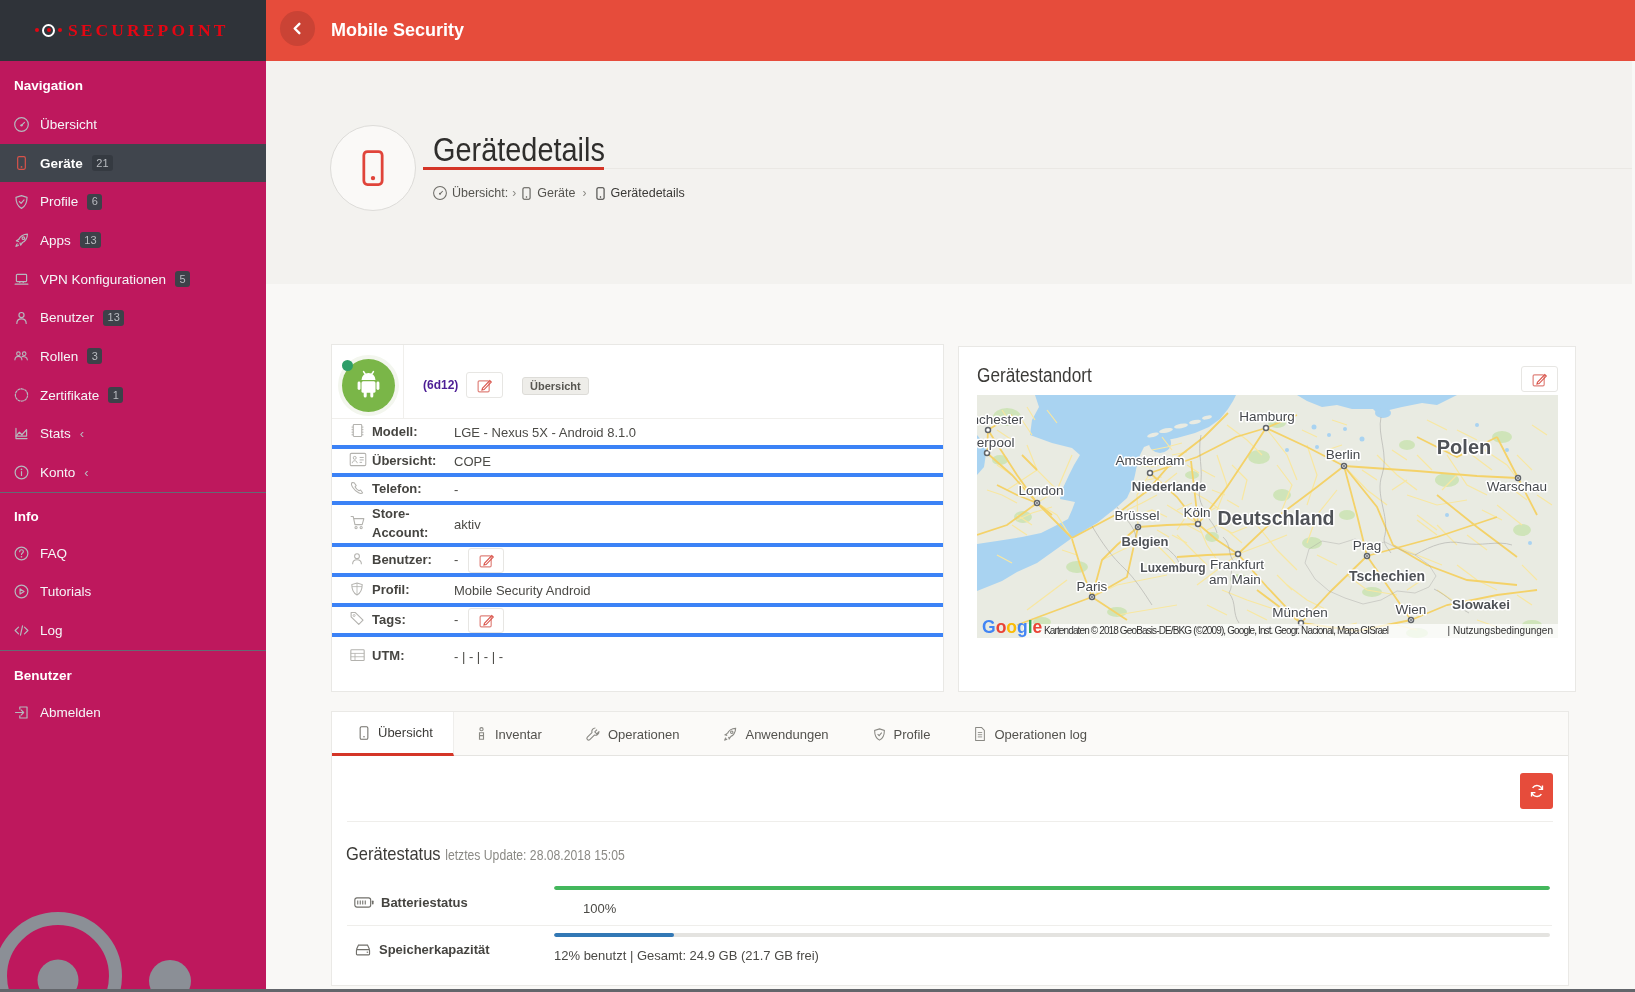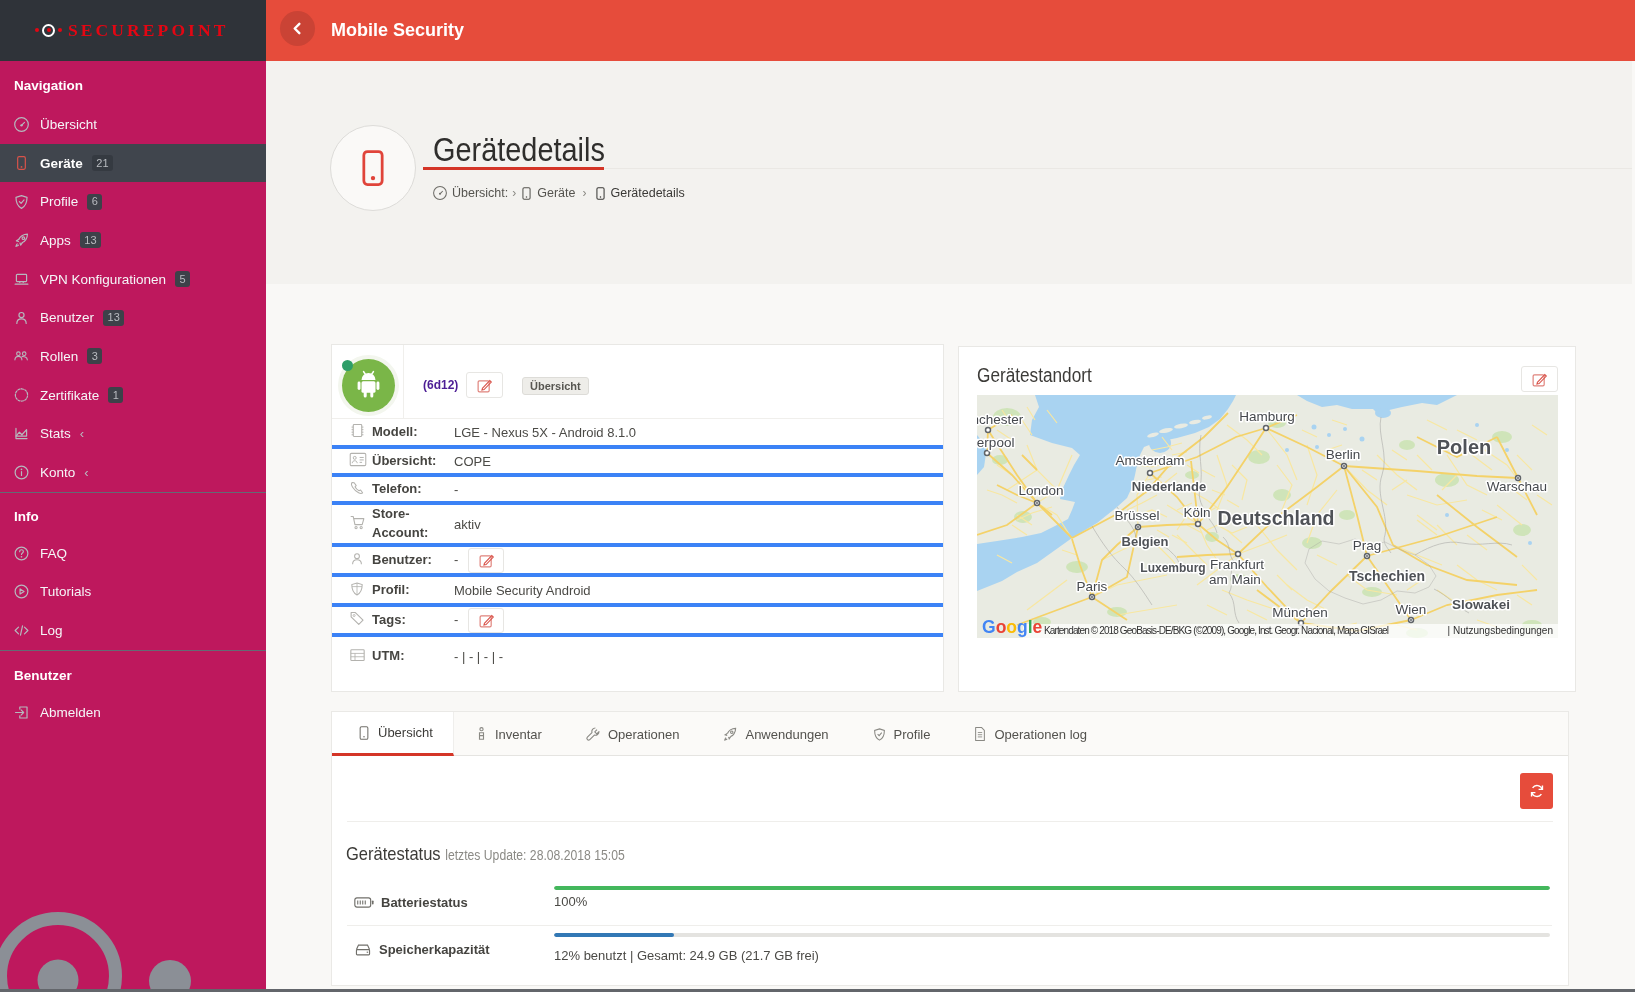--- a/index.html
+++ b/index.html
@@ -613,21 +613,21 @@
   <div id="statushead">Gerätestatus <small>letztes Update: 28.08.2018 15:05</small></div>
   <div class="strow" id="battrow">
     <div class="lbl" style="top:9px;"><svg width="20" height="11" viewBox="0 0 24 13">
           <rect x="1" y="1" width="19" height="11" rx="2.5" fill="none" stroke="#706f6a" stroke-width="1.4"></rect>
           <rect x="21.5" y="4" width="2" height="5" rx="1" fill="#706f6a"></rect>
           <path d="M4.5 4 v5 M7.5 4 v5 M10.5 4 v5 M13.5 4 v5" stroke="#706f6a" stroke-width="1.3"></path>
         </svg>Batteriestatus</div>
     <div class="bar" style="top:0px;">
         <div class="fill" style="width:100%;background:#43b75c;"></div>
       </div>
-    <div class="bartext" style="top:8px;">100%</div>
+    <div class="bartext" style="top:15px;margin-left:29px;">100%</div>
   </div>
   <div id="battsep"></div>
   <div class="strow" id="speichrow">
     <div class="lbl" style="top:9px;"><svg width="18" height="14" viewBox="0 0 22 17">
           <path d="M3 8 L5.5 2.5 H16.5 L19 8" fill="none" stroke="#706f6a" stroke-width="1.4"></path>
           <rect x="3" y="8" width="16" height="6.5" rx="1" fill="none" stroke="#706f6a" stroke-width="1.4"></rect>
           <path d="M15.5 11.2 h1.8" stroke="#706f6a" stroke-width="1.4"></path>
         </svg>Speicherkapazität</div>
     <div class="bar" style="top:0px;">
         <div class="fill" style="width:12%;background:#3278b5;"></div>

